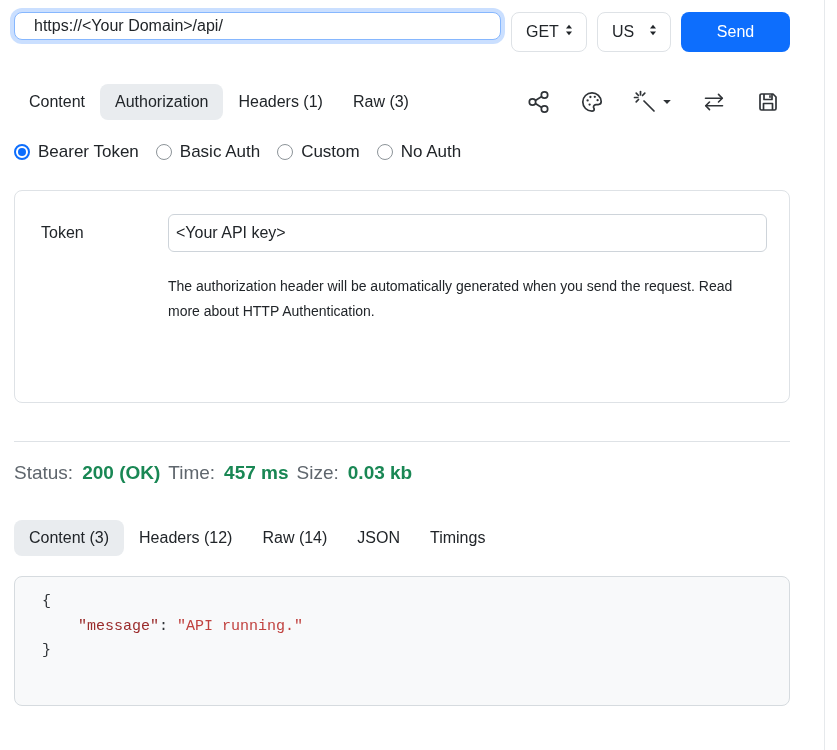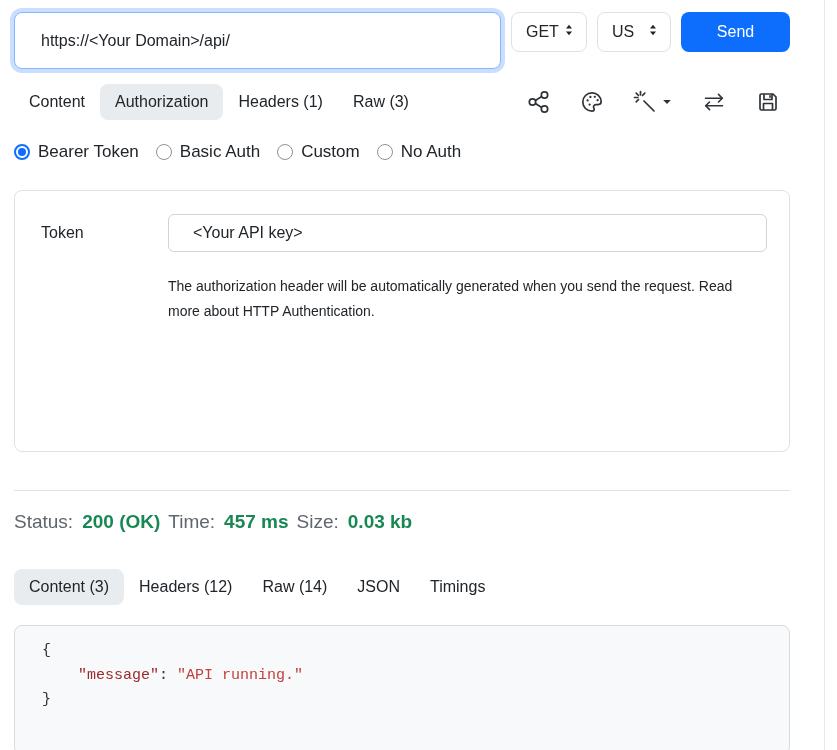--- a/index.html
+++ b/index.html
@@ -9,22 +9,22 @@
     font-family: "Liberation Sans", sans-serif;
     color: #212529;
   }
   .page { position: relative; width: 837px; height: 750px; overflow: hidden; background: #fff; }
   .v-divider { position: absolute; left: 824px; top: 0; width: 1px; height: 100%; background: #e6e9ec; }
   .content { position: absolute; left: 14px; top: 0; width: 776px; }
 
   
   .request-bar { margin-top: 12px; display: flex; gap: 10px; height: 40px; }
   .url-input {
-    width: 487px; height: 57px; border: 1px solid #86b7fe; border-radius: 8px;
-    padding: 0 26px; font-size: 16px; font-family: inherit; color: #212529; outline: none;
+    width: 487px; height: 28px; border: 1px solid #86b7fe; border-radius: 8px;
+    padding: 0 19px; font-size: 16px; font-family: inherit; color: #212529; outline: none;
     box-shadow: 0 0 0 4px rgba(13,110,253,.22);
   }
   .select {
     display: flex; align-items: center; justify-content: space-between;
     border: 1px solid #dee2e6; border-radius: 8px; background: #fff;
     font-size: 16px; color: #212529; padding: 0 10px 0 14px; cursor: pointer;
   }
   .select-method { width: 76px; }
   .select-region { width: 74px; }
   .send-btn {
@@ -42,27 +42,27 @@
 
   
   .radios { margin-top: 22px; display: flex; align-items: center; gap: 17px; }
   .radio-opt { display: flex; align-items: center; gap: 8px; cursor: pointer; }
   .radio { width: 16px; height: 16px; border: 1.5px solid #8d9499; border-radius: 50%; background: #fff; position: relative; flex: none; }
   .radio.checked { border: 2px solid #0d6efd; }
   .radio.checked::after { content: ""; position: absolute; inset: 2px; border-radius: 50%; background: #0d6efd; }
   .radio-label { font-size: 17px; color: #212529; }
 
   
-  .panel { margin-top: 28px; height: 262px; border: 1px solid #dee2e6; border-radius: 8px; padding: 23px 22px 0 26px; }
+  .panel { margin-top: 28px; height: 213px; border: 1px solid #dee2e6; border-radius: 8px; padding: 23px 22px 0 26px; }
   .panel-row { display: flex; }
   .token-label { width: 127px; font-size: 16px; line-height: 38px; color: #212529; }
   .token-col { flex: 1; }
   .token-input {
     width: 100%; height: 38px; border: 1px solid #ced4da; border-radius: 6px;
-    padding: 0 24px; font-size: 16px; font-family: inherit; color: #212529;
+    padding: 0 7px; font-size: 16px; font-family: inherit; color: #212529;
   }
   .help-text { margin-top: 22px; font-size: 14px; line-height: 25px; color: #212529; max-width: 580px; }
 
   
   .hr { margin-top: 38px; border: none; border-top: 1px solid #dee2e6; }
   .status-row { margin-top: 20px; display: flex; align-items: baseline; gap: 8px; font-size: 19px; }
   .status-group { display: flex; align-items: baseline; gap: 9px; }
   .status-label { color: #5f666d; }
   .status-value { color: #198754; font-weight: 700; }
 

